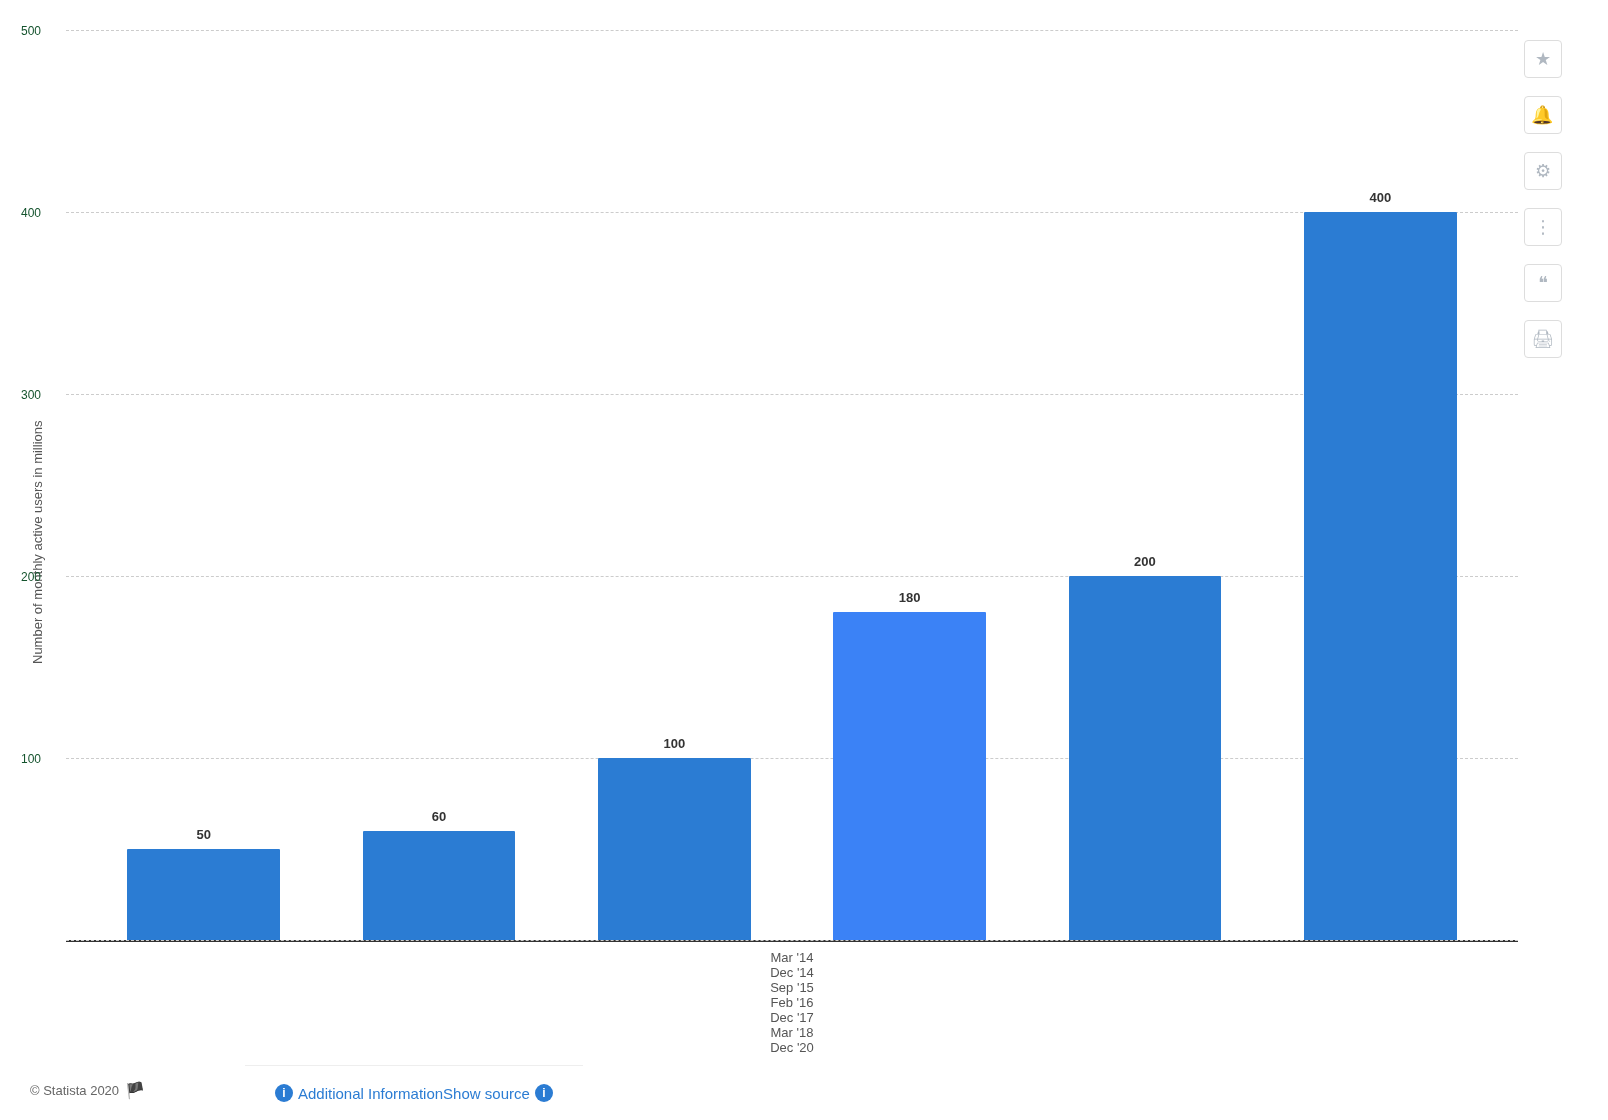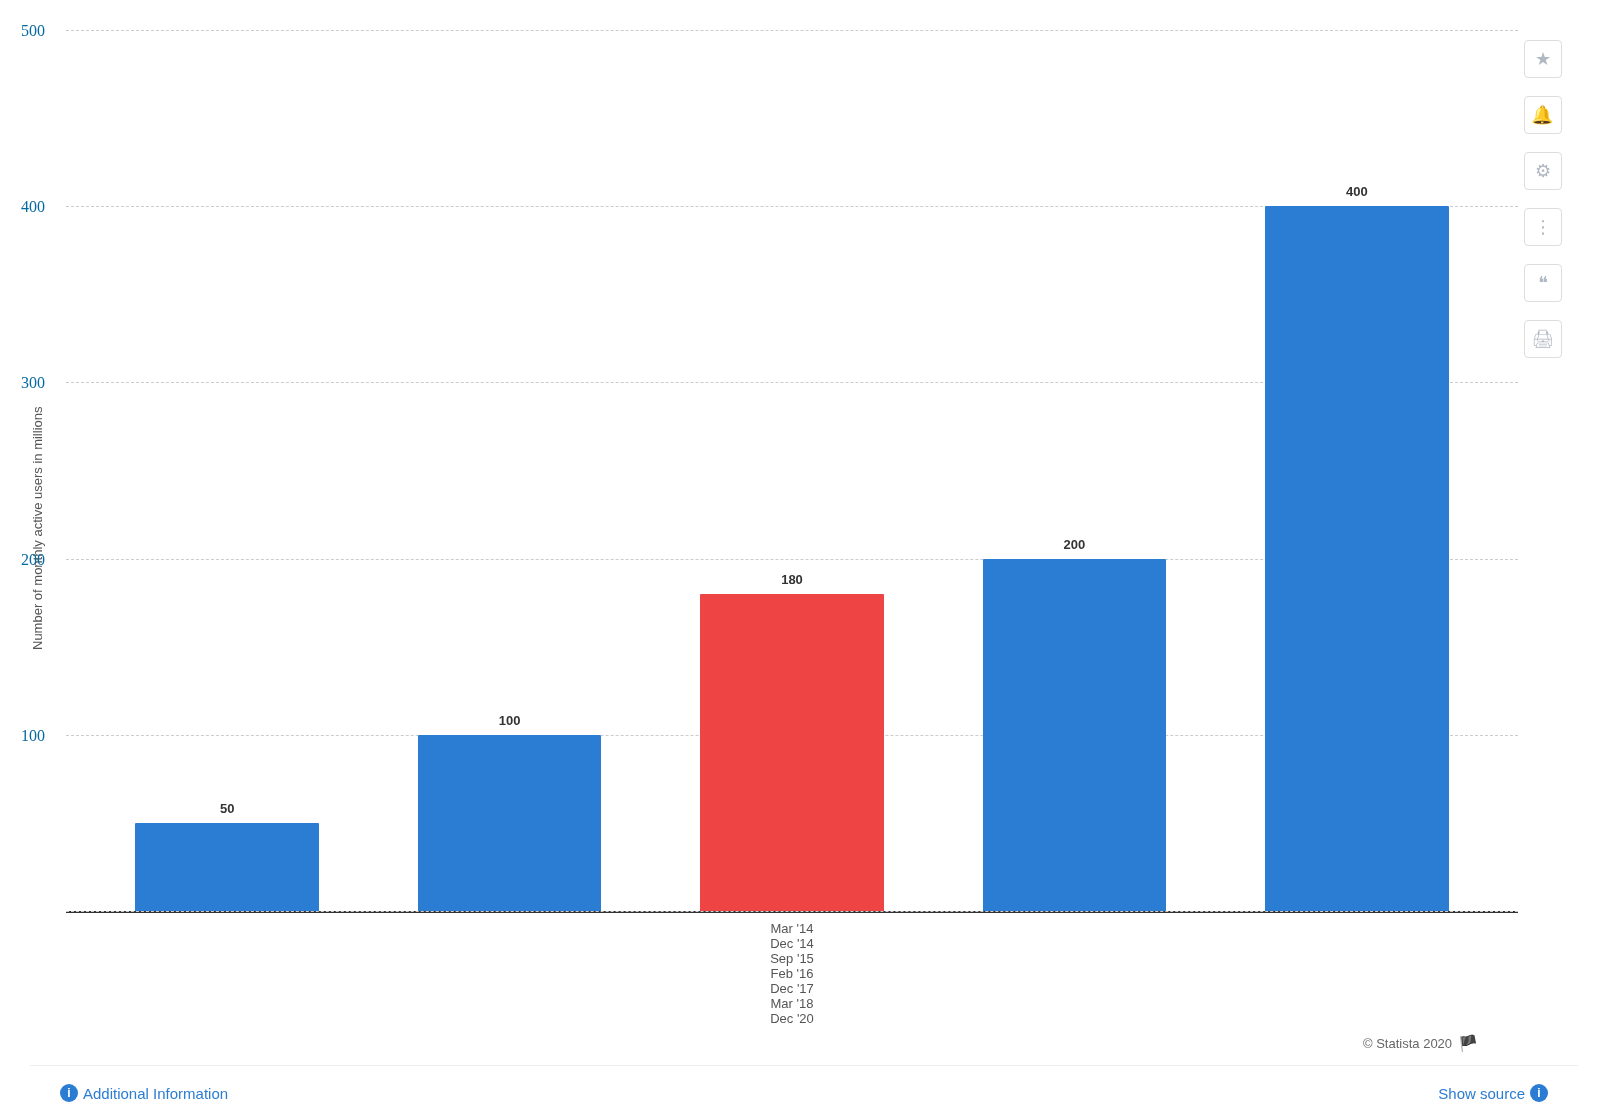--- a/index.html
+++ b/index.html
@@ -76,24 +76,23 @@
       top: 0; left: 0; right: 0; bottom: 0;
     }
     .grid-line {
       position: absolute;
       left: 0; right: 0;
       border-top: 1px dashed #ccc;
     }
     .grid-label {
       position: absolute;
       left: -45px;
-      font-size: 16px;
-      color: #0369a1;
+      font-size: 12px;
+      color: #14532d;
       transform: translateY(-50%);
-      font-family: Liberation Serif, serif;
     }
     .bars-row {
       position: absolute;
       bottom: 0;
       left: 0;
       right: 0;
       display: flex;
       flex-direction: row;
       align-items: flex-end;
       height: 100%;
@@ -229,26 +228,31 @@
               </div>
             </div>
 
           <div class="bars-row" id="bars-row">
               <div class="bar-group">
                 <div class="bar" style="height: 10%; background: rgb(43, 124, 211);">
                   <span class="bar-value">50</span>
                 </div>
               </div>
               <div class="bar-group">
+                <div class="bar" style="height: 12%; background: rgb(43, 124, 211);">
+                  <span class="bar-value">60</span>
+                </div>
+              </div>
+              <div class="bar-group">
                 <div class="bar" style="height: 20%; background: rgb(43, 124, 211);">
                   <span class="bar-value">100</span>
                 </div>
               </div>
               <div class="bar-group">
-                <div class="bar" style="height: 36%; background: #ef4444;">
+                <div class="bar" style="height: 36%; background: #3b82f6;">
                   <span class="bar-value">180</span>
                 </div>
               </div>
               <div class="bar-group">
                 <div class="bar" style="height: 40%; background: rgb(43, 124, 211);">
                   <span class="bar-value">200</span>
                 </div>
               </div>
               <div class="bar-group">
                 <div class="bar" style="height: 80%; background: rgb(43, 124, 211);">
@@ -272,21 +276,21 @@
   <div class="sidebar-icons" id="sidebar-icons">
       <div class="sidebar-icon">★</div>
       <div class="sidebar-icon">🔔</div>
       <div class="sidebar-icon">⚙</div>
       <div class="sidebar-icon">⋮</div>
       <div class="sidebar-icon">❝</div>
       <div class="sidebar-icon">🖨</div>
     </div>
 </div>
 
-<div style="display:flex; flex-direction:column; padding: 0 30px; justify-content: flex-end;">
+<div style="display:flex; flex-direction:row; padding: 0 30px;">
   <div class="statista-credit">
     <span>© Statista 2020</span>
     <span class="flag-icon">🏴</span>
   </div>
   <div class="footer-bar">
     <div class="additional-info">
       <div class="info-icon">i</div>
       <span>Additional Information</span>
     </div>
     <div class="show-source">

